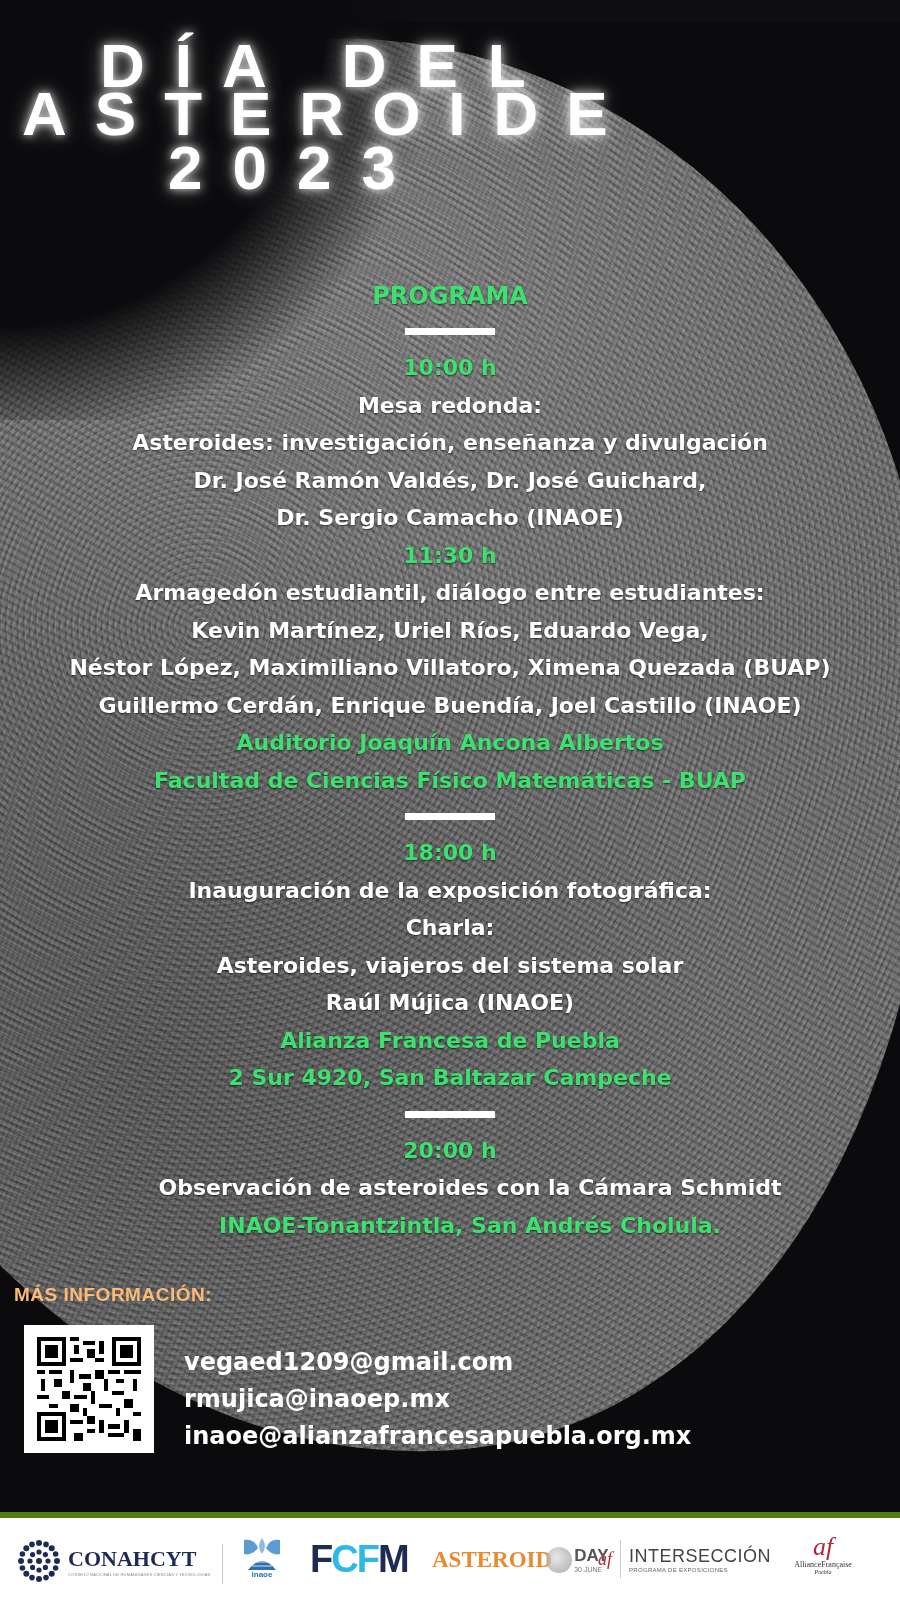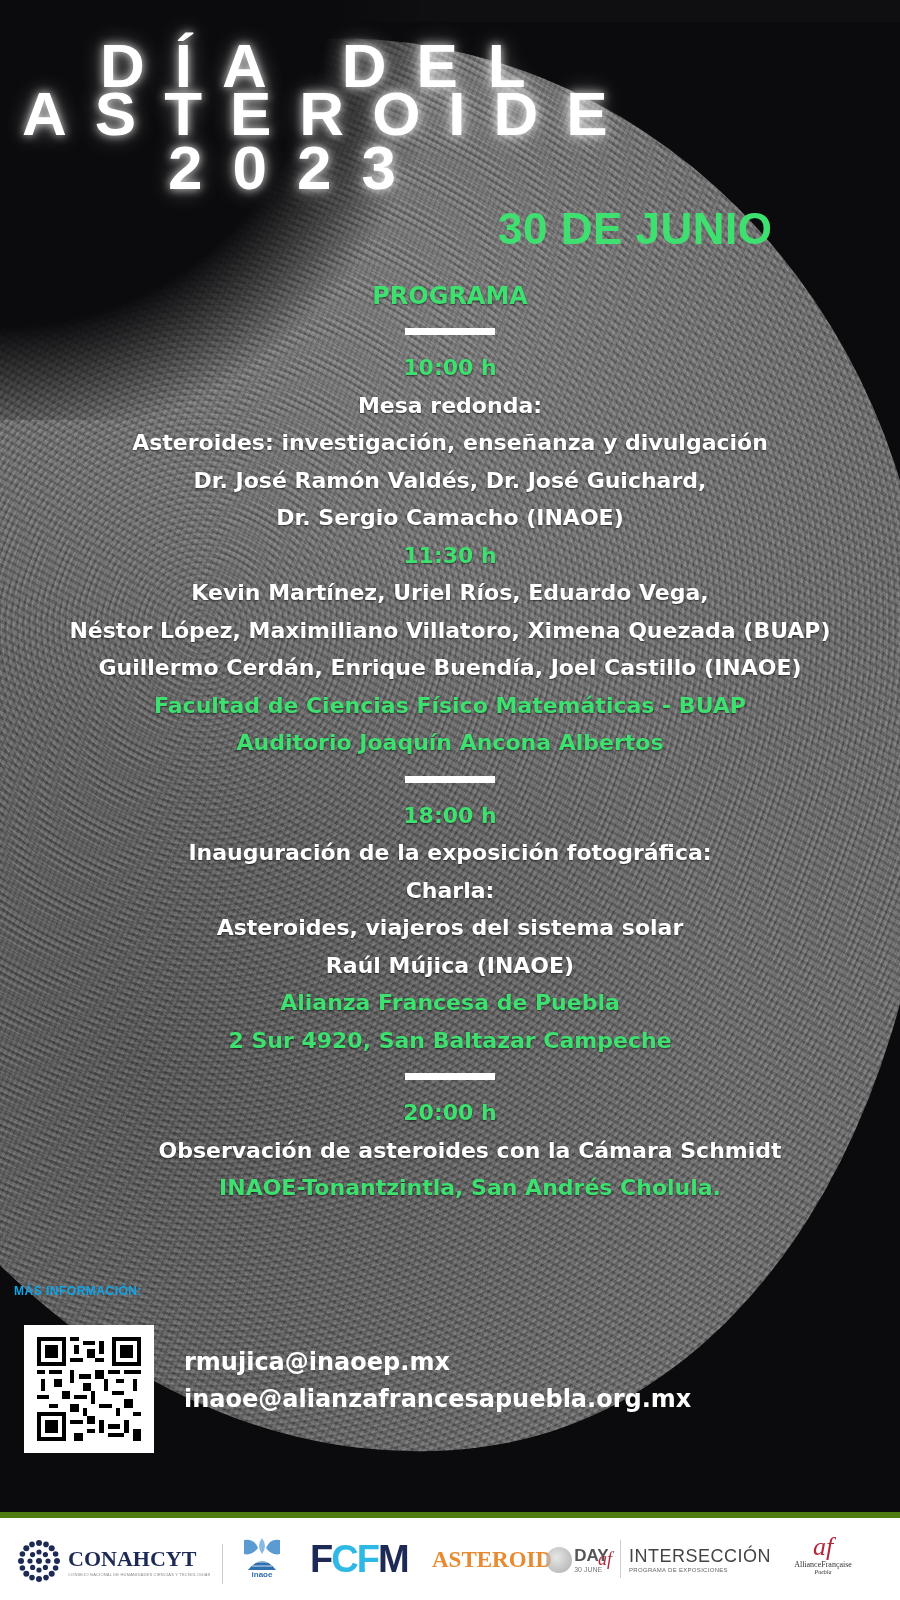--- a/index.html
+++ b/index.html
@@ -41,21 +41,21 @@
 
   .date { position: absolute; left: 498px; top: 204px; font-family: "Liberation Sans", sans-serif; font-weight: 700; font-size: 44px; color: #3ee070; letter-spacing: 0.5px; }
 
   .program { position: absolute; left: 0; top: 278px; width: 900px; text-align: center; }
   .line { font-family: "DejaVu Sans", sans-serif; font-weight: 700; color: #ffffff; font-size: 22px; line-height: 37.5px; text-shadow: 0 1px 2px rgba(0,0,0,0.6); white-space: nowrap; }
   .green { color: #3ee070; }
   .heading { font-size: 24px; line-height: 36px; }
   .sep { width: 90px; height: 7px; background: #ffffff; margin: 14px auto 14px auto; }
   .shift-right { position: relative; left: 20px; }
 
-  .info-label { position: absolute; left: 14px; top: 1284px; font-family: "Liberation Sans", sans-serif; font-weight: 700; font-size: 12px; color: #0ea5e9; letter-spacing: 0.5px; }
+  .info-label { position: absolute; left: 14px; top: 1284px; font-family: "Liberation Sans", sans-serif; font-weight: 700; font-size: 19px; color: #fdba74; letter-spacing: 0.5px; }
   .qr { position: absolute; left: 24px; top: 1325px; width: 130px; height: 128px; background: #ffffff; padding: 12px; }
   .qr svg { width: 106px; height: 104px; display: block; }
   .emails { position: absolute; left: 184px; top: 1344px; }
   .email { font-family: "DejaVu Sans", sans-serif; font-weight: 700; font-size: 24px; color: #ffffff; line-height: 37px; white-space: nowrap; }
 
   .footer { position: absolute; left: 0; top: 1512px; width: 900px; height: 88px; background: #ffffff; border-top: 6px solid #4d7c0f; }
   .logo { position: absolute; display: flex; align-items: center; }
   .conahcyt-text { font-family: "Liberation Serif", serif; font-weight: 700; font-size: 22px; color: #1d2a55; }
   .conahcyt-sub { font-family: "Liberation Sans", sans-serif; font-size: 4px; color: #888; letter-spacing: 0.2px; }
   .divider { position: absolute; width: 1px; background: #ccc; }
@@ -73,41 +73,41 @@
 
 <div class="poster">
   <div class="topbar"></div>
   <div class="asteroid"></div>
   <div class="shade-left"></div>
 
   <div class="title t1">DÍA DEL</div>
   <div class="title t2">ASTEROIDE</div>
   <div class="title t3">2023</div>
 
-  <div class="date">30 DE JUNIO</div>
 
   <div class="program">
     <div class="line green heading">PROGRAMA</div>
     <div class="sep"></div>
 
     <div>
       <div class="line green">10:00 h</div>
       <div class="line">Mesa redonda:</div>
       <div class="line">Asteroides: investigación, enseñanza y divulgación</div>
       <div class="line">Dr. José Ramón Valdés, Dr. José Guichard,</div>
       <div class="line">Dr. Sergio Camacho (INAOE)</div>
     </div>
 
     <div>
       <div class="line green">11:30 h</div>
+      <div class="line">Armagedón estudiantil, diálogo entre estudiantes:</div>
       <div class="line">Kevin Martínez, Uriel Ríos, Eduardo Vega,</div>
       <div class="line">Néstor López, Maximiliano Villatoro, Ximena Quezada  (BUAP)</div>
       <div class="line">Guillermo Cerdán, Enrique Buendía, Joel Castillo (INAOE)</div>
+      <div class="line green">Auditorio Joaquín Ancona Albertos</div>
       <div class="line green">Facultad de Ciencias Físico Matemáticas - BUAP</div>
-      <div class="line green">Auditorio Joaquín Ancona Albertos</div>
     </div>
     <div class="sep"></div>
 
     <div>
       <div class="line green">18:00 h</div>
       <div class="line">Inauguración de la exposición fotográfica:</div>
       <div class="line">Charla:</div>
       <div class="line">Asteroides, viajeros del sistema solar</div>
       <div class="line">Raúl Mújica (INAOE)</div>
       <div class="line green">Alianza Francesa de Puebla</div>
@@ -175,20 +175,21 @@
           <rect x="21" y="20" width="1" height="3"></rect>
           <rect x="9" y="23" width="2" height="2"></rect>
           <rect x="12" y="22" width="2" height="1"></rect>
           <rect x="17" y="23" width="4" height="1"></rect>
           <rect x="23" y="22" width="2" height="3"></rect>
       </g>
     </svg>
   </div>
 
   <div class="emails">
+    <div class="email">vegaed1209@gmail.com</div>
     <div class="email">rmujica@inaoep.mx</div>
     <div class="email">inaoe@alianzafrancesapuebla.org.mx</div>
   </div>
 </div>
 
 <div class="footer">
 
   <div class="logo" style="left:16px; top:20px;">
     <svg width="46" height="46" viewBox="0 0 46 46">
       <g fill="#1d2a55">

